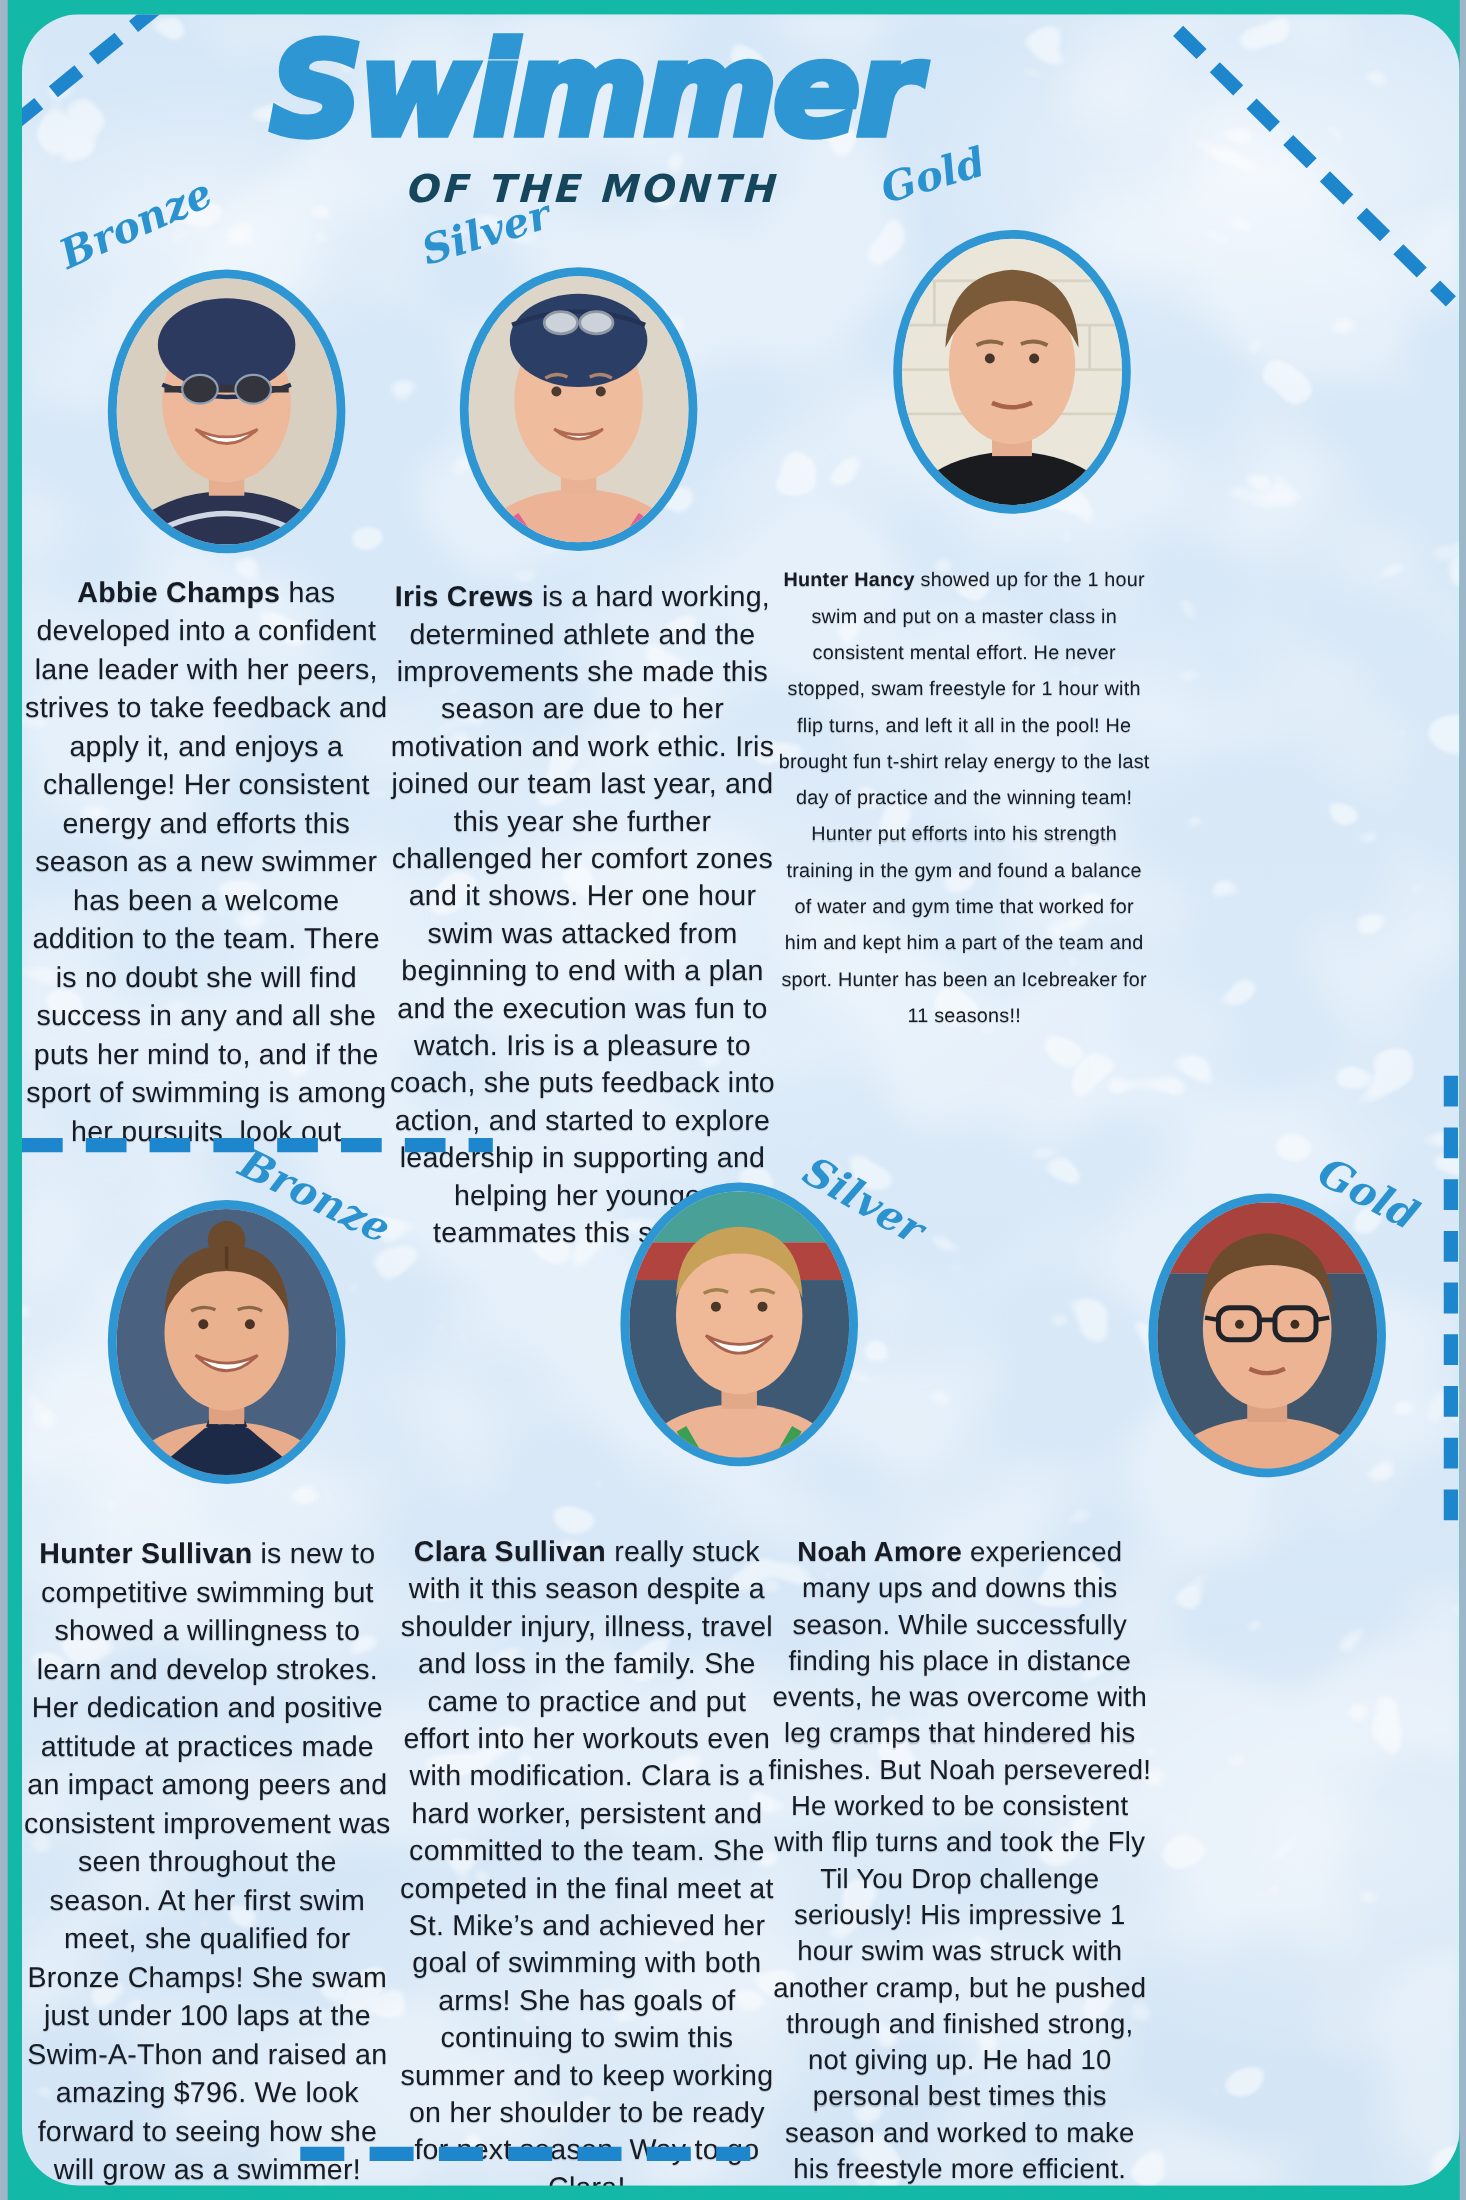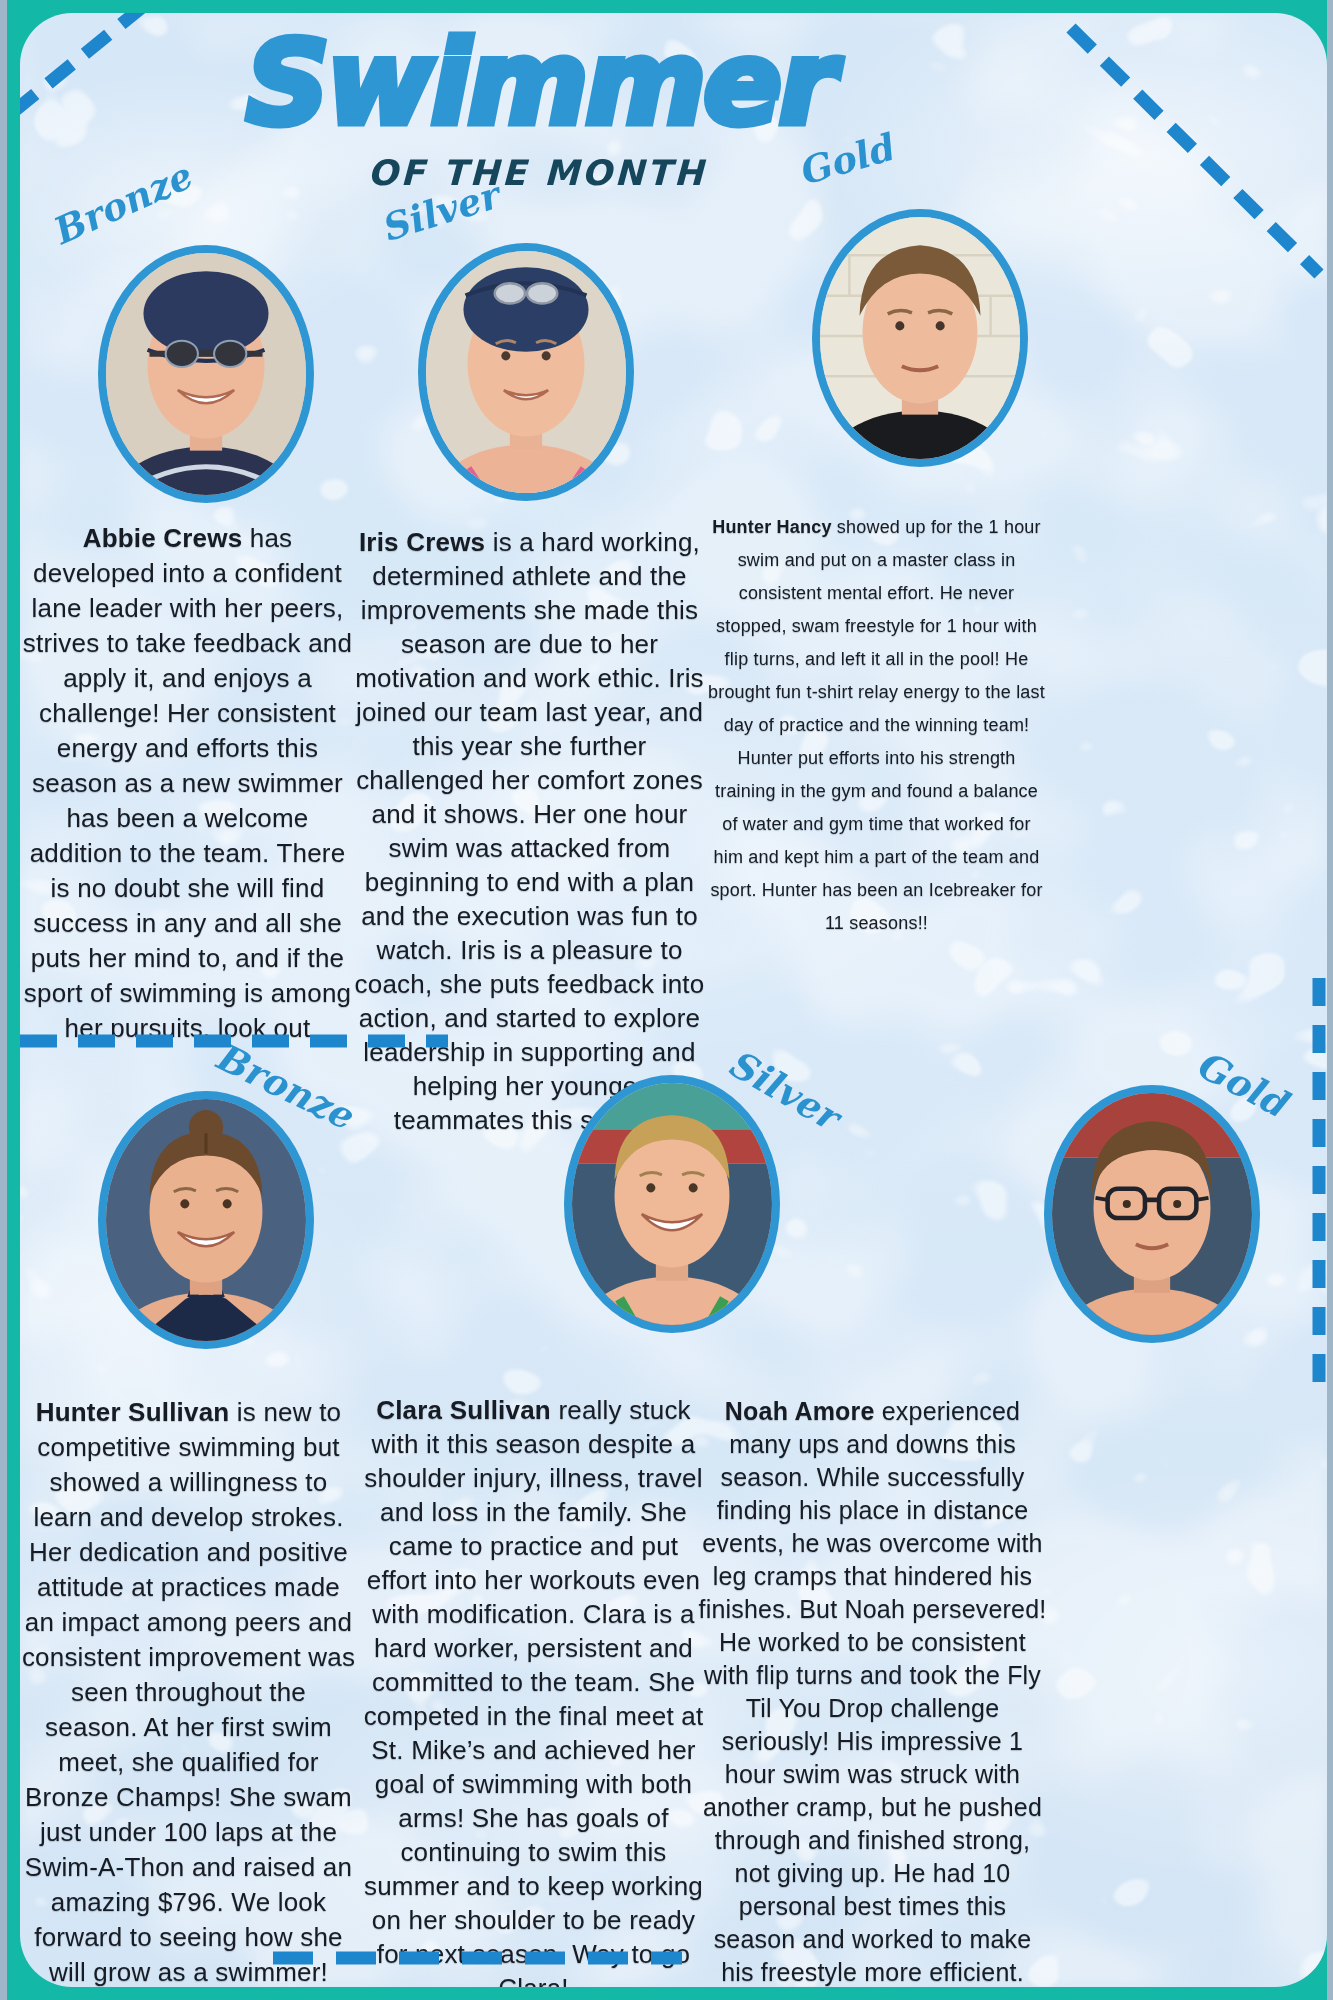--- a/index.html
+++ b/index.html
@@ -113,21 +113,21 @@
           <path d="M42,96 Q100,118 158,96" stroke="#223152" stroke-width="4" fill="none"></path>
           <line x1="44" y1="100" x2="62" y2="100" stroke="#33343c" stroke-width="6"></line>
           <line x1="138" y1="100" x2="156" y2="100" stroke="#33343c" stroke-width="6"></line>
           <rect x="88" y="96" width="24" height="7" fill="#33343c"></rect>
           <ellipse cx="76" cy="100" rx="16" ry="13" fill="#33343c" stroke="#8fa0b5" stroke-width="2"></ellipse>
           <ellipse cx="124" cy="100" rx="16" ry="13" fill="#33343c" stroke="#8fa0b5" stroke-width="2"></ellipse>
           <path d="M72,136 Q100,162 128,136 Q100,150 72,136 Z" fill="#fff" stroke="#b06a52" stroke-width="2.5"></path>
         </svg>
       </div>
       <p class="bio t1">
-        <strong>Abbie Crews</strong>
+        <strong>Abbie Champs</strong>
         <span>has developed into a confident lane leader with her peers, strives to take feedback and apply it, and enjoys a challenge! Her consistent energy and efforts this season as a new swimmer has been a welcome addition to the team. There is no doubt she will find success in any and all she puts her mind to, and if the sport of swimming is among her pursuits, look out</span>
       </p>
     </section>
 
     <section>
       <span class="badge b2">Silver</span>
       <div class="photo p2">
         <svg viewBox="0 0 200 240" preserveAspectRatio="xMidYMid slice">
           <rect width="200" height="240" fill="#ddd6c8"></rect>
           <ellipse cx="100" cy="254" rx="96" ry="62" fill="#ecb397"></ellipse>

